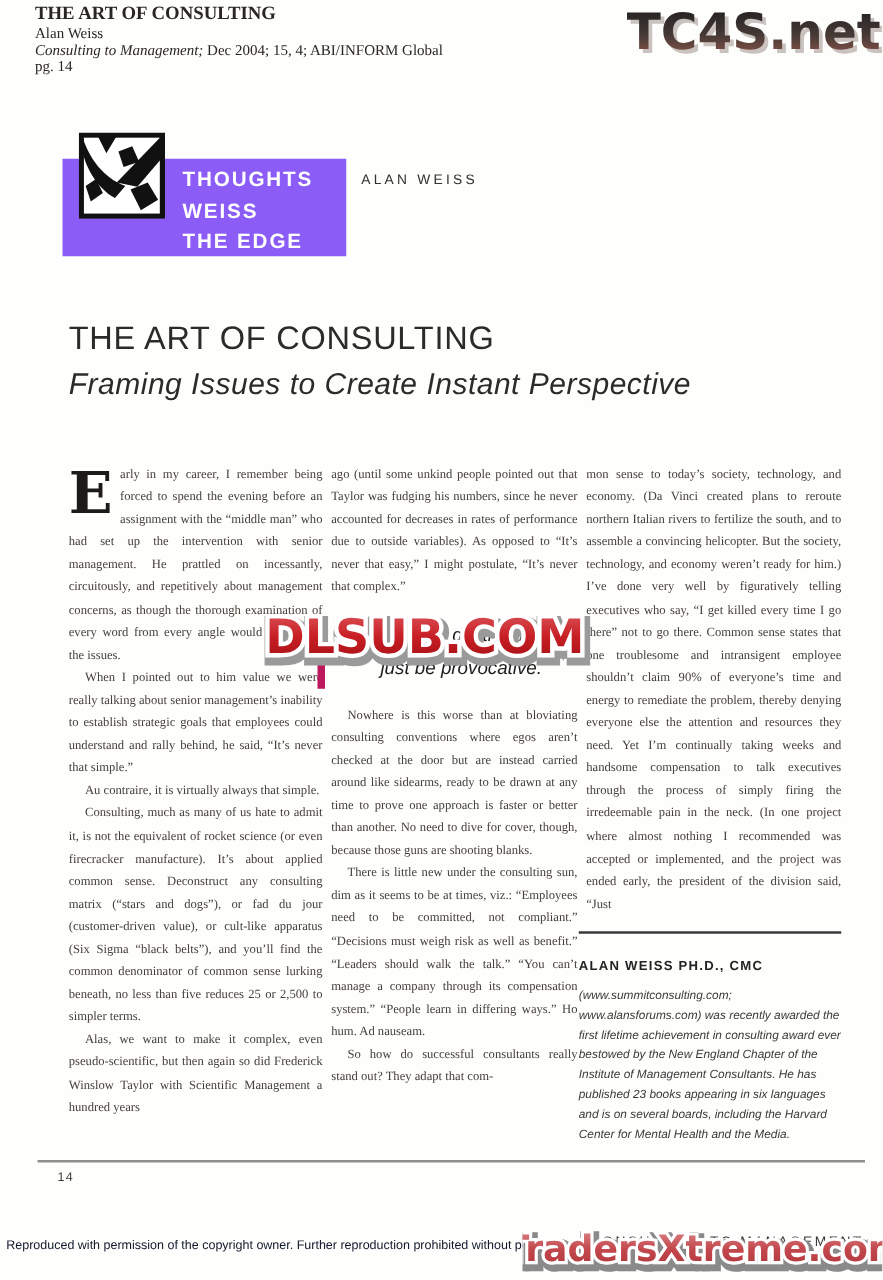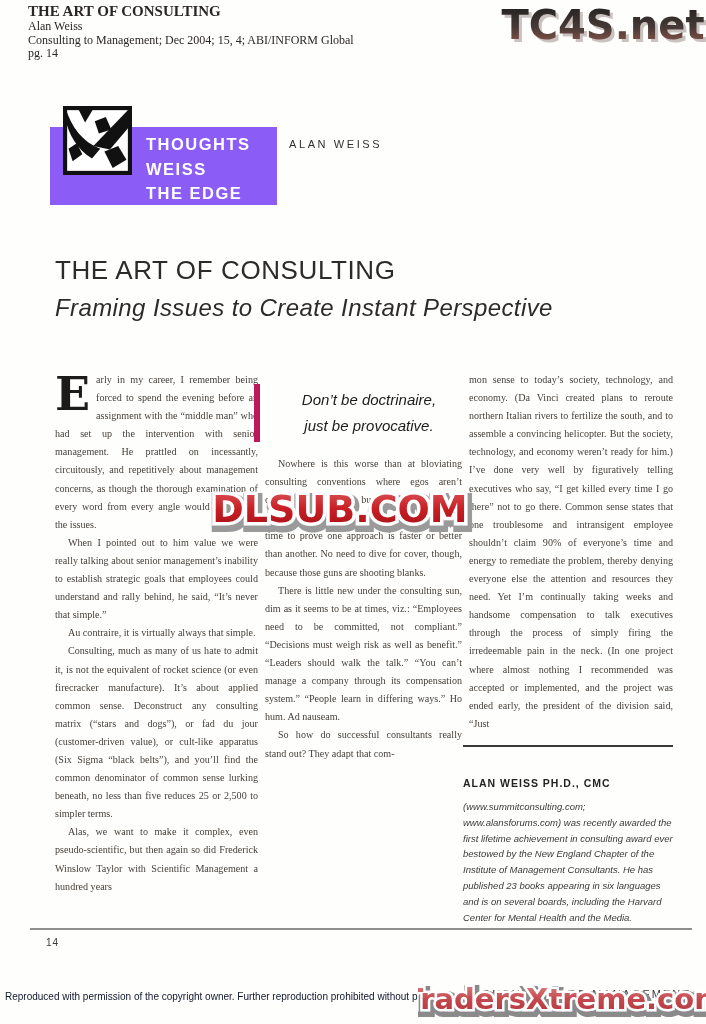--- a/index.html
+++ b/index.html
@@ -7,21 +7,21 @@
   .page {
     position:relative; width:706px; height:1024px;
     background:#fefefc; overflow:hidden;
     font-family:"Liberation Serif", serif; color:#46403a;
   }
 
   
   .citation { position:absolute; left:28px; top:3px; line-height:13.5px; color:#2a2623; }
   .cit-title { font-weight:bold; font-size:15px; line-height:17px; }
   .cit-line  { font-size:12px; }
-  .it { }
+  .it { font-style:italic; }
 
   
   .wm { position:absolute; z-index:30; pointer-events:none; }
   .wm-top    { left:500px; top:0;    width:206px; height:50px; }
   .wm-mid    { left:200px; top:482px; width:280px; height:54px; }
   .wm-bottom { left:418px; top:977px; width:292px; height:46px; }
   .wm text { font-family:"DejaVu Sans","Liberation Sans",sans-serif; font-weight:bold; }
 
   
   .logo-box {
@@ -69,21 +69,21 @@
   
   .pullquote {
     margin:13px 0 13px -11px; padding:3px 4px 3px 20px;
     border-left:6px solid #be185d; text-align:center;
     font-family:"Liberation Sans",sans-serif; font-style:italic;
     font-size:15px; line-height:26px; color:#1c1c1c;
   }
   .pullquote span { display:block; }
 
   
-  .bio { margin:12px 0 0 -6px; border-top:2px solid #3b3b3b; padding-top:27px; width:210px; text-align:left; }
+  .bio { margin:12px 0 0 -6px; border-top:2px solid #3b3b3b; padding-top:17px; width:210px; text-align:left; }
   .bio-name {
     font-family:"Liberation Sans",sans-serif; font-weight:bold;
     font-size:10.5px; letter-spacing:1px; color:#232323; margin-bottom:7px;
   }
   .bio-text {
     font-family:"Liberation Sans",sans-serif; font-style:italic;
     font-size:9.5px; line-height:15.8px; color:#3a3a3a;
   }
 
   
@@ -154,20 +154,21 @@
 
   <div class="columns">
     <div class="col col1">
       <p><span class="dropcap">E</span><span>arly in my career, I remember being forced to spend the evening before an assignment with the “middle man” who had set up the intervention with senior management. He prattled on incessantly, circuitously, and repetitively about management concerns, as though the thorough examination of every word from every angle would resolve all the issues.</span></p>
       <p class="ind">When I pointed out to him value we were really talking about senior management’s inability to establish strategic goals that employees could understand and rally behind, he said, “It’s never that simple.”</p>
       <p class="ind">Au contraire, it is virtually always that simple.</p>
       <p class="ind">Consulting, much as many of us hate to admit it, is not the equivalent of rocket science (or even firecracker manufacture). It’s about applied common sense. Deconstruct any consulting matrix (“stars and dogs”), or fad du jour (customer-driven value), or cult-like apparatus (Six Sigma “black belts”), and you’ll find the common denominator of common sense lurking beneath, no less than five reduces 25 or 2,500 to simpler terms.</p>
       <p class="ind">Alas, we want to make it complex, even pseudo-scientific, but then again so did Frederick Winslow Taylor with Scientific Management a hundred years</p>
     </div>
     <div class="col col2">
+      <p>ago (until some unkind people pointed out that Taylor was fudging his numbers, since he never accounted for decreases in rates of performance due to outside variables). As opposed to “It’s never that easy,” I might postulate, “It’s never that complex.”</p>
       <blockquote class="pullquote">
         <span>Don’t be doctrinaire,</span>
         <span>just be provocative.</span>
       </blockquote>
       <p class="ind">Nowhere is this worse than at bloviating consulting conventions where egos aren’t checked at the door but are instead carried around like sidearms, ready to be drawn at any time to prove one approach is faster or better than another. No need to dive for cover, though, because those guns are shooting blanks.</p>
       <p class="ind">There is little new under the consulting sun, dim as it seems to be at times, viz.: “Employees need to be committed, not compliant.” “Decisions must weigh risk as well as benefit.” “Leaders should walk the talk.” “You can’t manage a company through its compensation system.” “People learn in differing ways.” Ho hum. Ad nauseam.</p>
       <p class="ind">So how do successful consultants really stand out? They adapt that com-</p>
     </div>
     <div class="col col3">
       <p>mon sense to today’s society, technology, and economy. (Da Vinci created plans to reroute northern Italian rivers to fertilize the south, and to assemble a convincing helicopter. But the society, technology, and economy weren’t ready for him.) I’ve done very well by figuratively telling executives who say, “I get killed every time I go there” not to go there. Common sense states that one troublesome and intransigent employee shouldn’t claim 90% of everyone’s time and energy to remediate the problem, thereby denying everyone else the attention and resources they need. Yet I’m continually taking weeks and handsome compensation to talk executives through the process of simply firing the irredeemable pain in the neck. (In one project where almost nothing I recommended was accepted or implemented, and the project was ended early, the president of the division said, “Just</p>

